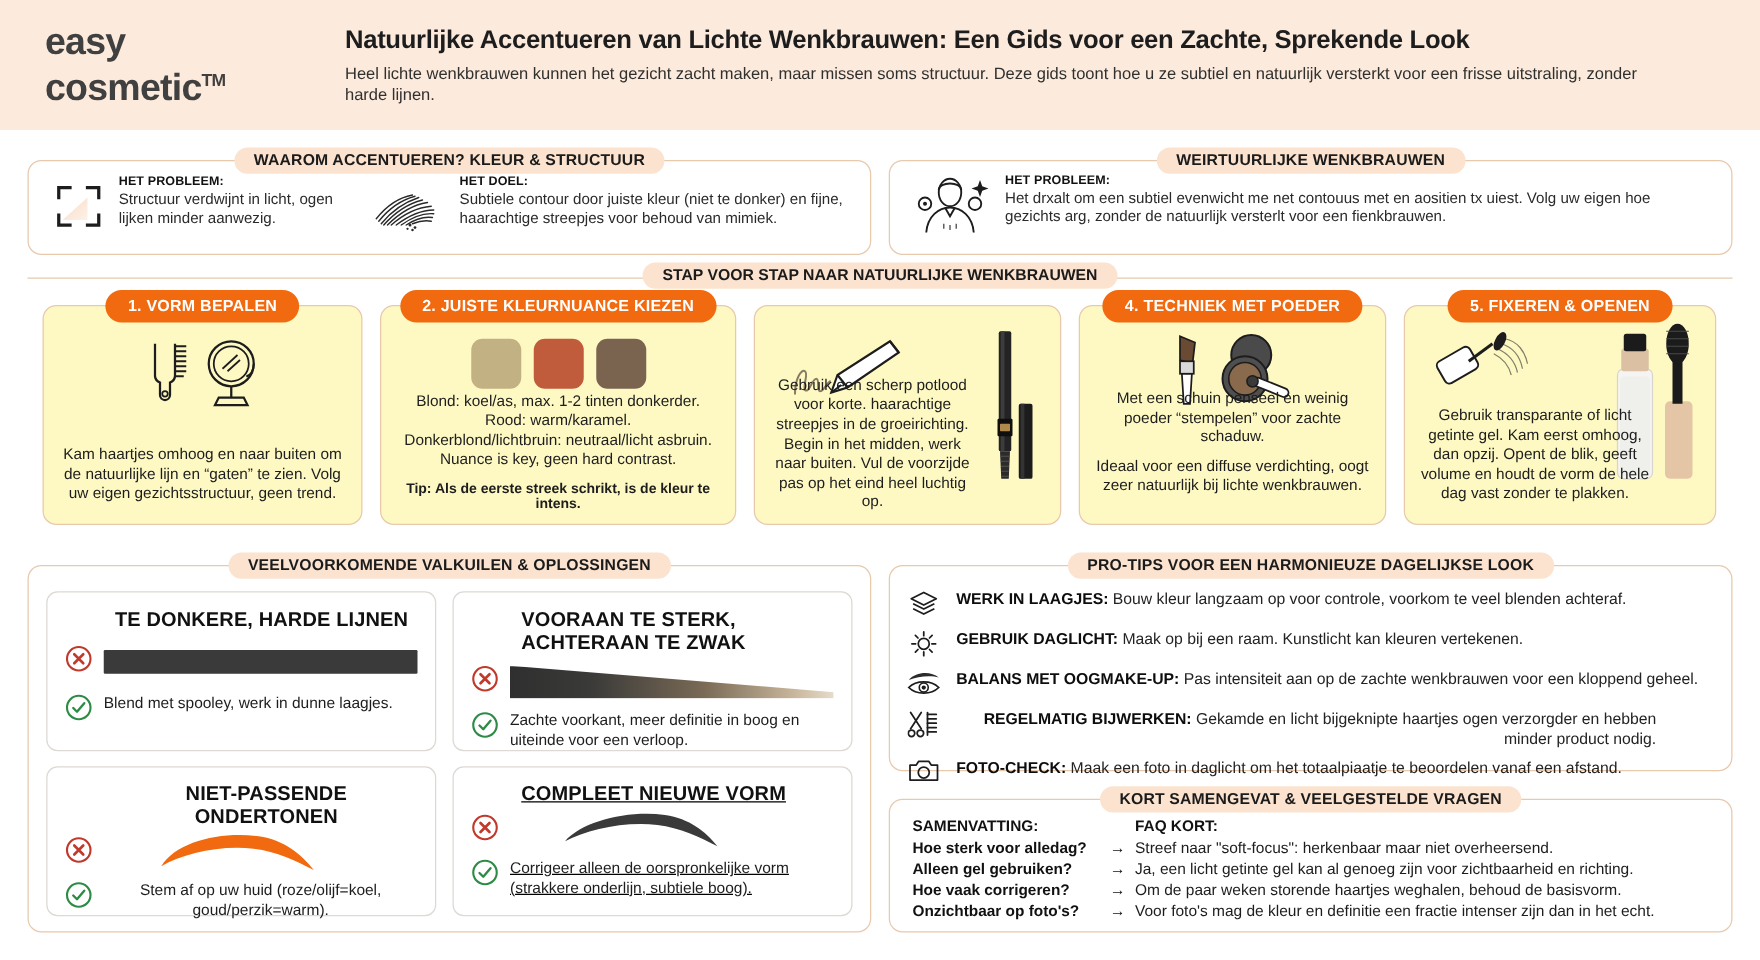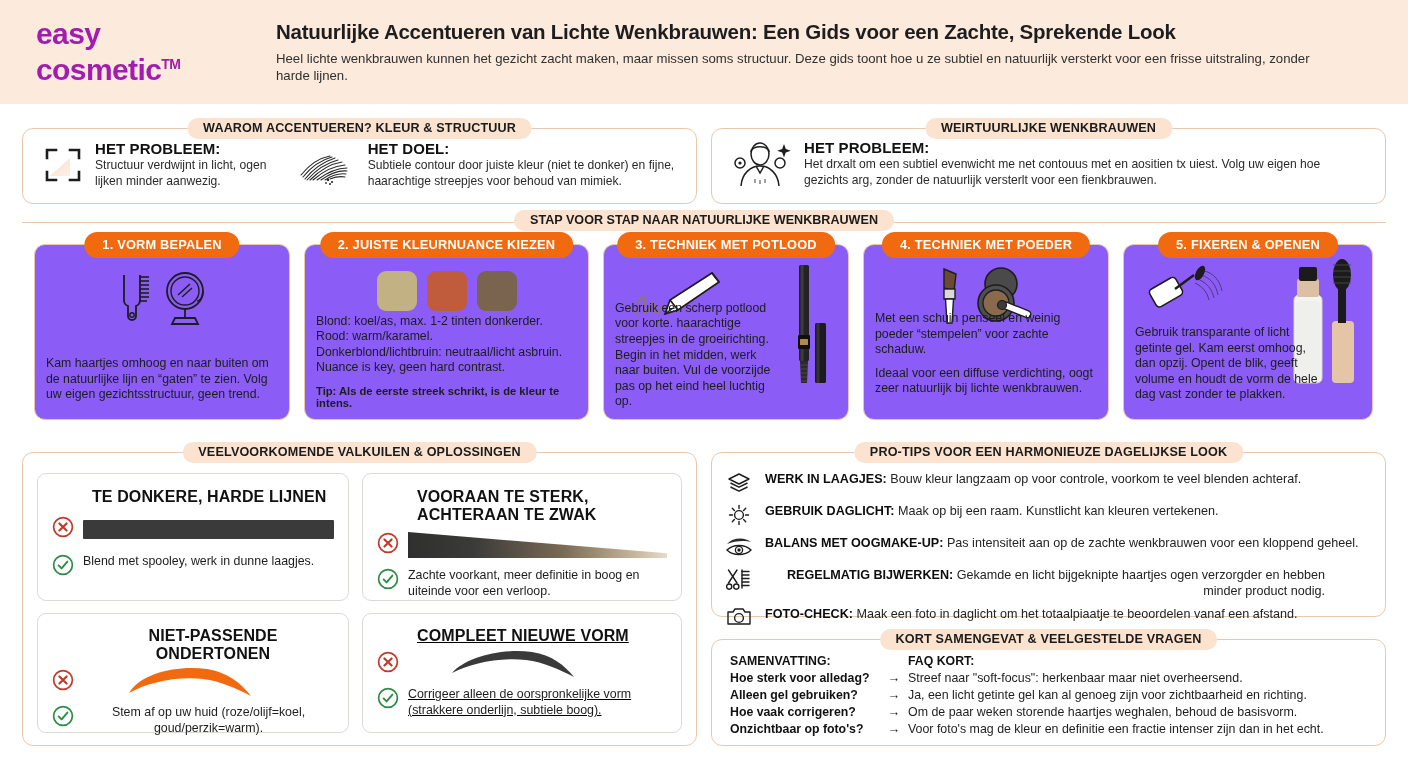--- a/index.html
+++ b/index.html
@@ -17,21 +17,21 @@
     background: #FCEADC;
     display: flex;
     align-items: center;
     padding: 0 30px 0 36px;
   }
   .logo {
     width: 220px; flex: 0 0 220px;
     font-weight: bold;
     font-size: 30px;
     line-height: 30px;
-    color: #a21caf;
+    color: #404040;
     letter-spacing: -0.6px;
   }
   .logo .l2 { position: relative; display: inline-block; }
   .logo sup { font-size: 14px; vertical-align: super; font-weight: bold; }
   .header-text { flex: 1; padding-left: 20px; }
   .header-title {
     font-size: 20.5px; font-weight: bold; color: #1d1d1d;
     letter-spacing: -0.25px; line-height: 24px; white-space: nowrap;
   }
   .header-sub {
@@ -72,34 +72,34 @@
     border-radius: 14px;
     white-space: nowrap;
     box-shadow: 0 0 0 0 rgba(0,0,0,0);
   }
 
   
   .topbox { top: 128px; height: 76px; }
   .topbox-inner { display: flex; height: 100%; align-items: center; padding: 0 12px; }
   .tb-col { display: flex; align-items: flex-start; gap: 9px; flex: 1; padding: 0 5px; }
   .tb-icon { flex: 0 0 auto; margin-top: 2px; }
-  .tb-head { font-size: 15px; font-weight: bold; color: #111; letter-spacing: .1px; }
+  .tb-head { font-size: 10px; font-weight: bold; color: #111; letter-spacing: .1px; }
   .tb-body { font-size: 12.1px; color: #2a2a2a; line-height: 15.5px; margin-top: 1px; }
 
   
   .steps-wrap { position: absolute; top: 214px; left: 22px; width: 1364px; height: 208px; }
   .steps-line { position: absolute; top: 8px; left: 0; width: 100%; height: 1.3px; background: #E8C9AC; }
   .steps-badge {
     position: absolute; top: -4px; left: 50%; transform: translateX(-50%);
     background: #FBE3D0; color: #1b1b1b; font-size: 12.6px; font-weight: bold;
     padding: 3px 16px 4px; border-radius: 12px; white-space: nowrap;
   }
   .step {
     position: absolute; top: 30px; height: 176px;
-    border: 1.3px solid #E8C9AC; border-radius: 11px; background: #8b5cf6;
+    border: 1.3px solid #E8C9AC; border-radius: 11px; background: #fef9c3; text-align: center;
   }
   .step-body { position: absolute; left: 11px; right: 11px; bottom: 9px; }
   .step-text { font-size: 12.3px; color: #1d1d1d; line-height: 15.6px; }
   .step-tip { font-size: 11.2px; font-weight: bold; color: #1d1d1d; margin-top: 9px; }
   .step-icons { position: absolute; top: 22px; left: 0; right: 0; display: flex; justify-content: center; align-items: center; }
 
   
   .pit-card {
     position: absolute;
     border: 1.1px solid #DDD9D4;
@@ -284,21 +284,20 @@
       <div class="step-body" style="bottom:10px;">
         <div class="step-text" style="white-space:pre-line;">Blond: koel/as, max. 1-2 tinten donkerder.
 Rood: warm/karamel.
 Donkerblond/lichtbruin: neutraal/licht asbruin.
 Nuance is key, geen hard contrast.</div>
         <div class="step-tip">Tip: Als de eerste streek schrikt, is de kleur te intens.</div>
       </div>
     </div>
 
     <div class="step" style="left:581px; width:246px;">
-      <div class="pill">3. TECHNIEK MET POTLOOD</div>
       <svg style="position:absolute; top:22px; left:22px;" width="130" height="62" viewBox="0 0 130 62">
         <g stroke="#1d1d1d" fill="#fff" stroke-width="1.7">
           <path d="M39 47 L44 33 L86 6 L93 15 L52 43 Z"></path>
           <path d="M86 6 L93 15"></path>
           <path d="M44 33 L52 43"></path>
           <path d="M39 47 L47 41" stroke-width="1.5"></path>
         </g>
         <g stroke="#8a7a5f" fill="none" stroke-width="1.6" stroke-linecap="round">
           <path d="M10 48 C10 36 15 28 18 30 C21 32 16 42 18 45 C21 48 24 36 27 36 C30 36 27 46 30 46 C33 46 35 40 38 38"></path>
         </g>

